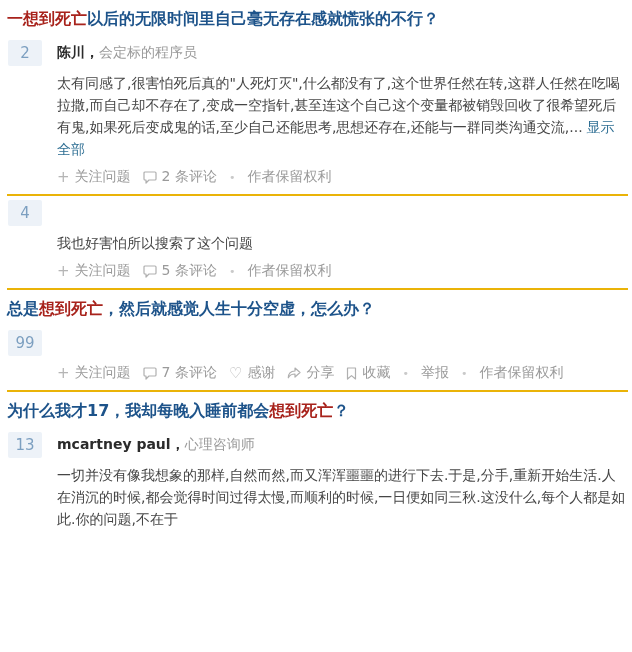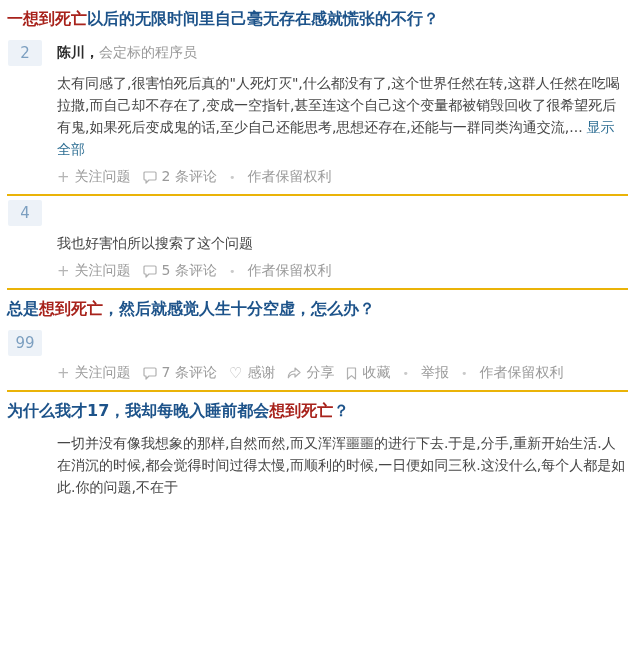--- a/index.html
+++ b/index.html
@@ -160,17 +160,23 @@
         </a>
       <span class="dot">•</span>
       <a class="action">
           <span>作者保留权利</span>
         </a>
     </div>
   </div>
 
   <div class="item">
     <a class="title"><span>为什么我才17，我却每晚入睡前都会</span><span class="hl">想到死亡</span><span>？</span></a>
+    <div class="meta">
+      <div class="vote">13</div>
+      <div class="author-line">
+        <a class="author-name">mcartney paul</a><span class="author-comma">，</span><span>心理咨询师</span>
+      </div>
+    </div>
     <p class="body"><span><span>一切并没有像我想象的那样,自然而然,而又浑浑噩噩的进行下去.于是,分手,重新开始生活.人在消沉的时候,都会觉得时间过得太慢,而顺利的时候,一日便如同三秋.这没什么,每个人都是如此.你的问题,不在于</span></span></p>
 
   </div>
 
 </div>
 
 </body></html>

